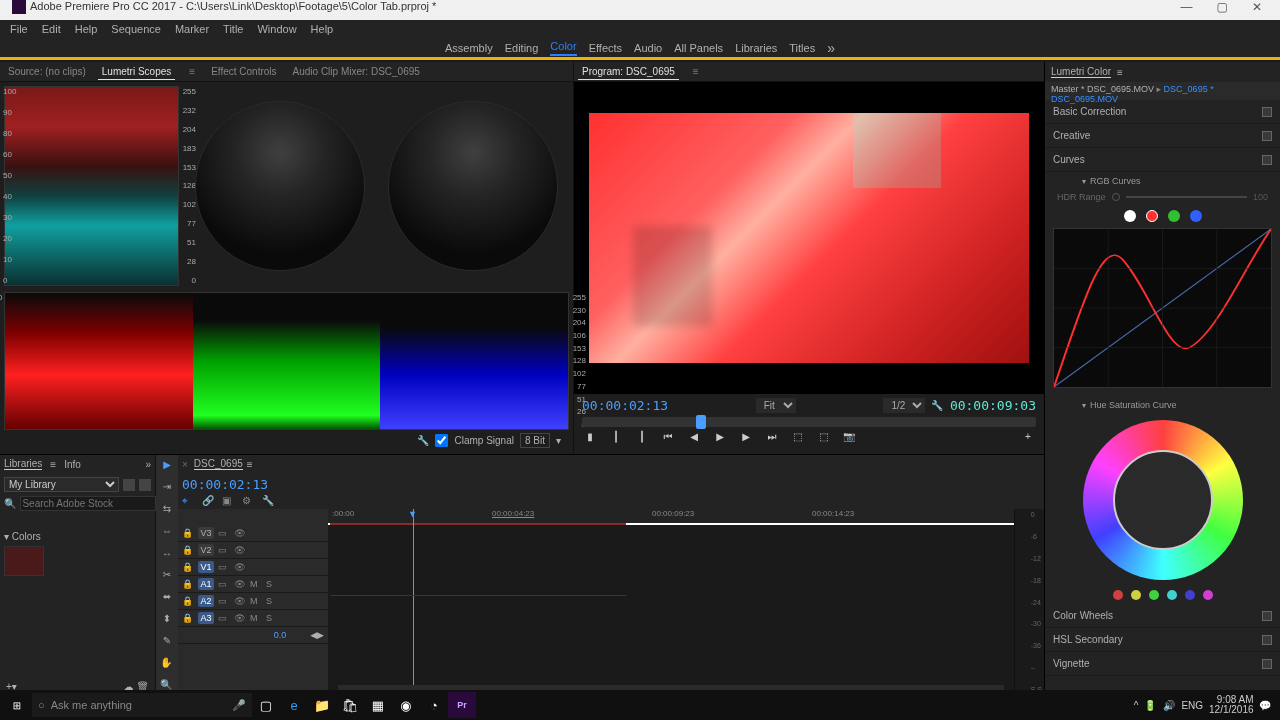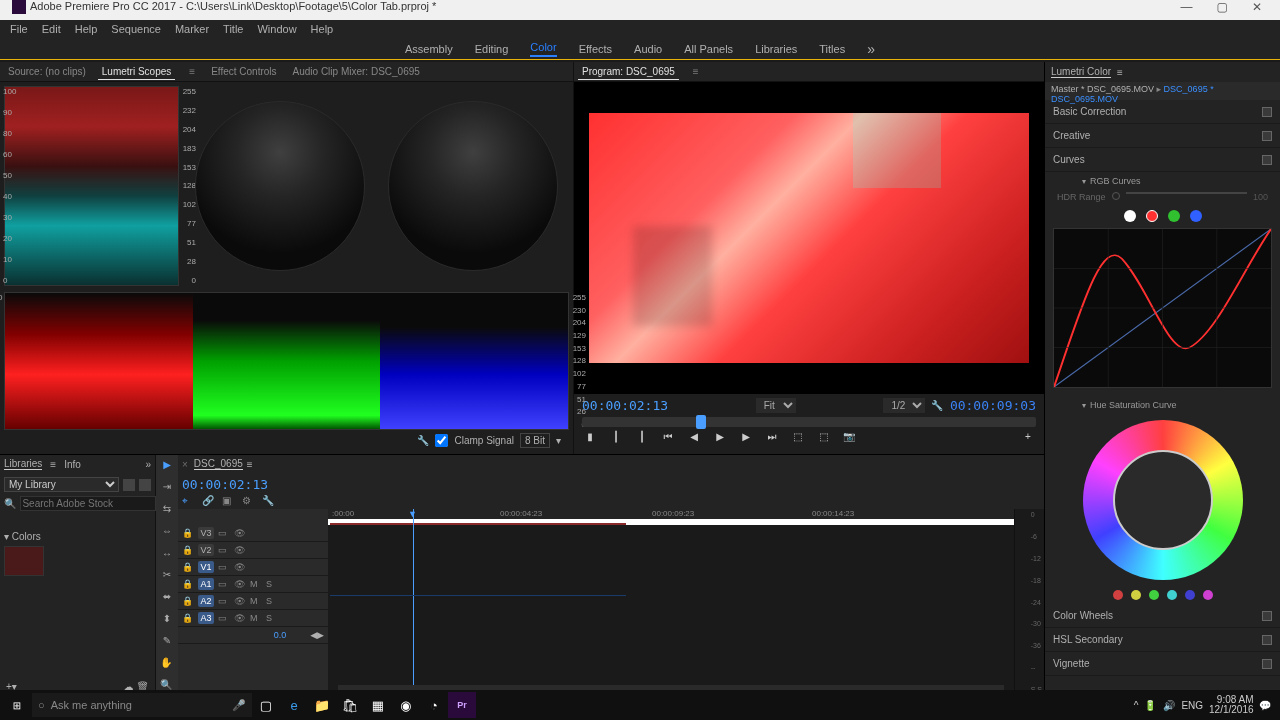--- a/index.html
+++ b/index.html
@@ -9,21 +9,21 @@
 .title-bar { height: 20px; background: #f0f0f0; color: #333; display: flex; align-items: flex-start; padding: 0 12px; font-size: 11px; }
 .title-bar .icon { width: 14px; height: 14px; background: #2a0a3a; margin-right: 4px; display: inline-block; }
 .title-bar .controls { margin-left: auto; display: flex; gap: 12px; color: #555; font-size: 12px; }
 .title-bar .controls span { padding: 0 6px; cursor: default; }
 
 
 .menu-bar { height: 18px; background: #232323; display: flex; align-items: center; padding: 0 4px; gap: 2px; }
 .menu-bar span { padding: 1px 6px; font-size: 11px; cursor: default; }
 
 
-.workspace-row { height: 22px; background: #232323; display: flex; align-items: center; justify-content: center; gap: 22px; border-bottom: 1px solid #eab308; margin-bottom:2px; }
+.workspace-row { height: 22px; background: #232323; display: flex; align-items: center; justify-content: center; gap: 12px; border-bottom: 3px solid #eab308; margin-bottom:2px; }
 .workspace-row span { font-size: 11px; cursor: default; }
 .workspace-row .active { color: #2a7fff; border-bottom: 2px solid #2a7fff; padding-bottom:2px;}
 .workspace-row .more { font-size: 14px; }
 
 
 .main { display: flex; height: 633px; }
 .col-left { width: 1044px; display:flex; flex-direction:column;}
 .row-upper { height: 420px; display: flex; }
 .scopes-panel { width: 574px; background: #1e1e1e; border-right: 1px solid #111; display:flex; flex-direction:column;}
 .program-panel { flex: 1; background: #1e1e1e; display:flex; flex-direction:column;}
@@ -53,21 +53,21 @@
 .scope-footer input[type=checkbox]{margin:0;}
 
 
 .program-body { flex:1; display:flex; align-items:center; justify-content:center; background:#000;}
 .video-frame { width:440px; height:250px; background: linear-gradient(135deg, #ff3030 0%, #ff6060 30%, #ffb0a0 40%, #ff4040 55%, #cc2020 80%, #a01010 100%); position:relative; overflow:hidden;}
 .video-frame::before { content:''; position:absolute; top:0; right:20%; width:20%; height:30%; background:rgba(100,255,230,.2);}
 .video-frame::after { content:''; position:absolute; bottom:15%; left:10%; width:18%; height:40%; background:rgba(0,0,0,.15); filter:blur(4px);}
 .program-controls { height:60px; padding:4px 8px;}
 .prog-row { display:flex; align-items:center; justify-content:space-between; font-size:10px;}
 .timecode { color:#4a9eff; font-family:monospace; font-size:13px;}
-.timecode-r { color:#3b82f6; font-family:monospace; font-size:13px;}
+.timecode-r { color:#5eead4; font-family:monospace; font-size:13px;}
 .prog-slider { height:10px; background:#333; margin:4px 0; position:relative; border-radius:2px;}
 .prog-slider .playhead { position:absolute; left:25%; top:-2px; width:10px; height:14px; background:#4a9eff; border-radius:2px;}
 .transport { display:flex; justify-content:center; gap:10px; margin-top:4px;}
 .transport .btn { width:16px; height:14px; color:#ccc; font-size:10px; text-align:center; cursor:default;}
 .fit-select{background:#2a2a2a; color:#aaa; border:none; font-size:10px; padding:1px 4px;}
 
 
 .row-lower { flex:1; display:flex; background:#232323; border-top:1px solid #000;}
 .libraries-panel { width:156px; border-right:1px solid #111; display:flex; flex-direction:column;}
 .lib-tabs{height:18px; display:flex; align-items:center; gap:8px; padding:0 4px;}
@@ -91,42 +91,42 @@
 .tl-tc{color:#4a9eff; font-family:monospace; font-size:13px;}
 .tl-toolbar{display:flex; gap:6px;}
 .tl-toolbar span{width:14px; font-size:10px; color:#888;}
 .tl-body{flex:1; display:flex;}
 .tl-tracks-col{width:150px; background:#2a2a2a;}
 .track-row{height:17px; display:flex; align-items:center; gap:4px; padding:0 4px; border-bottom:1px solid #1a1a1a; font-size:9px;}
 .track-label{width:16px; text-align:center; background:#3a3a3a; border-radius:2px; padding:1px;}
 .track-label.active{background:#3a5a8a; color:#fff;}
 .track-btn{width:12px; color:#888;}
 .tl-content{flex:1; position:relative; background:#1a1a1a;}
-.tl-ruler{height:16px; background:#232323; border-bottom:6px solid #ffffff; position:relative; font-size:8px;}
+.tl-ruler{height:16px; background:#232323; border-bottom:2px solid #ffffff; position:relative; font-size:8px;}
 .tl-ruler span{position:absolute; color:#888;}
 .tl-playhead{position:absolute; left:85px; top:0; bottom:0; width:1px; background:#4a9eff;}
 .tl-playhead::before{content:'▼'; position:absolute; top:0; left:-5px; color:#4a9eff; font-size:9px;}
 .clip{position:absolute; left:2px; top:68px; width:296px; height:16px; background:#b8b8c4; border:1px solid #888; font-size:8px; color:#222; padding:1px 2px; display:flex; align-items:center;}
 .clip .fx{width:10px; height:10px; background:#7a5aaa; margin-right:3px;}
 .tl-audio-area{position:absolute; top:86px; height:51px; left:2px; width:296px; border-top:1px solid #1a3a6a;}
 .scrub-red{position:absolute; top:14px; left:2px; width:296px; height:2px; background:#8a2a2a;}
 .audio-meter{width:30px; background:#1a1a1a; border-left:1px solid #111; position:relative;}
 .meter-scale{position:absolute; right:2px; top:2px; bottom:2px; display:flex; flex-direction:column; justify-content:space-between; font-size:7px; color:#666;}
 
 
 .lum-tabs{height:20px; display:flex; align-items:center; padding:0 6px;}
 .lum-tabs span{font-size:10px;}
 .lum-master{height:18px; padding:2px 6px; font-size:9px; background:#2a2a2a;}
 .lum-master .seq{color:#3a8fff;}
 .lum-section{padding:6px 8px; border-bottom:1px solid #1a1a1a; display:flex; align-items:center; justify-content:space-between; font-size:10px;}
 .lum-section .chk{width:10px; height:10px; border:1px solid #666; background:#3a3a3a;}
 .lum-sub{padding:4px 10px; font-size:9px; color:#999; display:flex; align-items:center; gap:4px;margin-left:27px;}
 .lum-sub::before{content:'▸'; font-size:8px;}
 .lum-sub.open::before{content:'▾';}
-.hdr-row{padding:2px 12px; font-size:9px; color:#666; display:flex; align-items:flex-start; gap:6px;}
+.hdr-row{padding:2px 12px; font-size:9px; color:#666; display:flex; align-items:center; gap:6px;}
 .hdr-row .slider-tk{flex:1; height:2px; background:#444;}
 .channel-dots{display:flex; justify-content:center; gap:10px; padding:6px 0;}
 .dot{width:12px; height:12px; border-radius:50%;}
 .dot.white{background:#fff;}
 .dot.red{background:#ff3030; border:1px solid #fff;}
 .dot.green{background:#30c030;}
 .dot.blue{background:#3060ff;}
 .curves-box{margin:0 8px 8px 8px; height:160px; background:#0a0a0a; border:1px solid #333; position:relative;}
 .curves-box svg{width:100%; height:100%;}
 .hue-wheel{margin:6px auto; width:160px; height:160px; border-radius:50%; background: conic-gradient(#ff4040,#ffff40,#40ff40,#40ffff,#4040ff,#ff40ff,#ff4040); position:relative;}
@@ -240,21 +240,21 @@
                   <div>10</div>
                   <div>0</div>
                 </div>
               <div class="parade-r"></div>
                 <div class="parade-g"></div>
                 <div class="parade-b"></div>
               <div class="scale-r" id="prr">
                   <div>255</div>
                   <div>230</div>
                   <div>204</div>
-                  <div>129</div>
+                  <div>106</div>
                   <div>153</div>
                   <div>128</div>
                   <div>102</div>
                   <div>77</div>
                   <div>51</div>
                   <div>26</div>
                   <div>0</div>
                 </div>
             </div>
           </div>
@@ -413,21 +413,21 @@
                 <span class="track-btn">S</span>
               </div>
               <div class="track-row">
                 <span style="margin-left:auto;color:#4a9eff">0.0</span>
                 <span style="margin-left:20px">◀▶</span>
               </div>
             </div>
           <div class="tl-content">
             <div class="tl-ruler" id="tl-ruler">
                 <span style="left: 4px;">:00:00</span>
-                <span style="left: 172px;">00:00:04:23</span>
+                <span style="left: 164px; text-decoration: underline;">00:00:04:23</span>
                 <span style="left: 324px;">00:00:09:23</span>
                 <span style="left: 484px;">00:00:14:23</span>
               </div>
             <div class="scrub-red"></div>
             <div class="tl-playhead"></div>
             <div class="tl-audio-area"></div>
             <div style="position:absolute;bottom:2px;left:0;right:0;height:10px;display:flex;align-items:center;">
               <div style="flex:1;height:6px;background:#2a2a2a;margin:0 10px;"></div>
             </div>
           </div>

